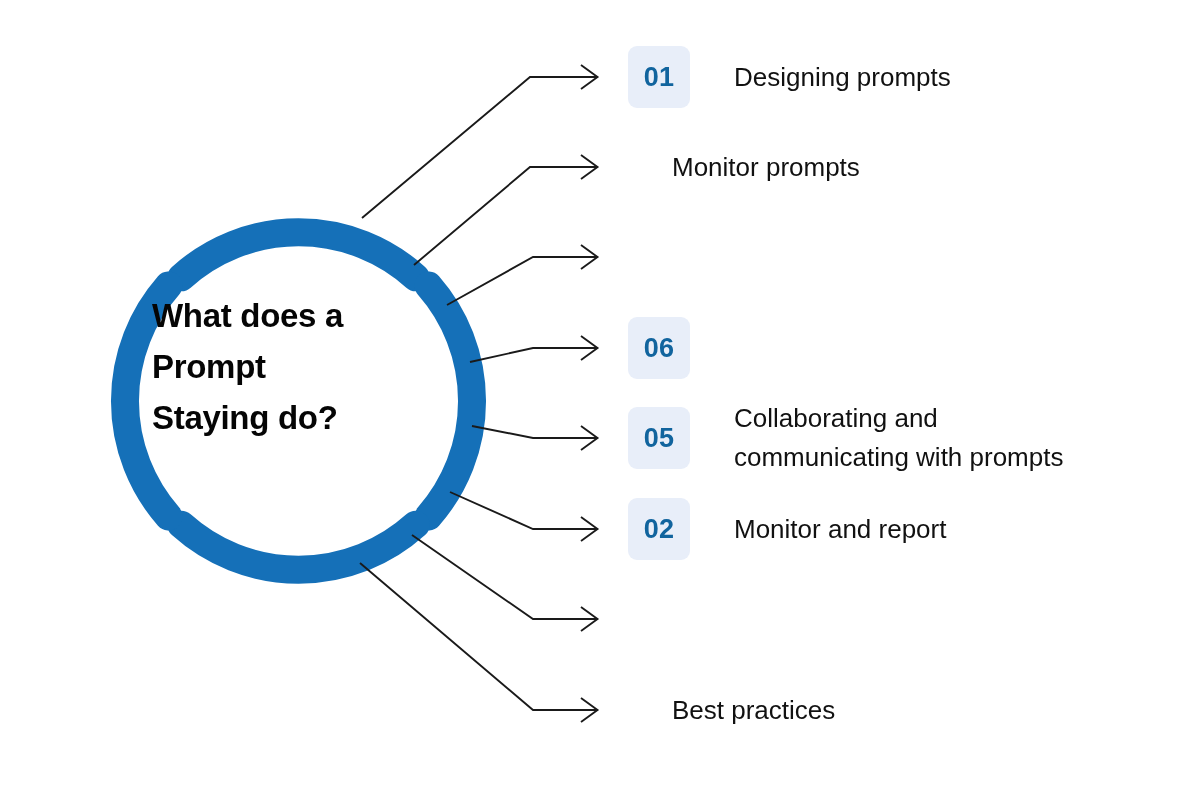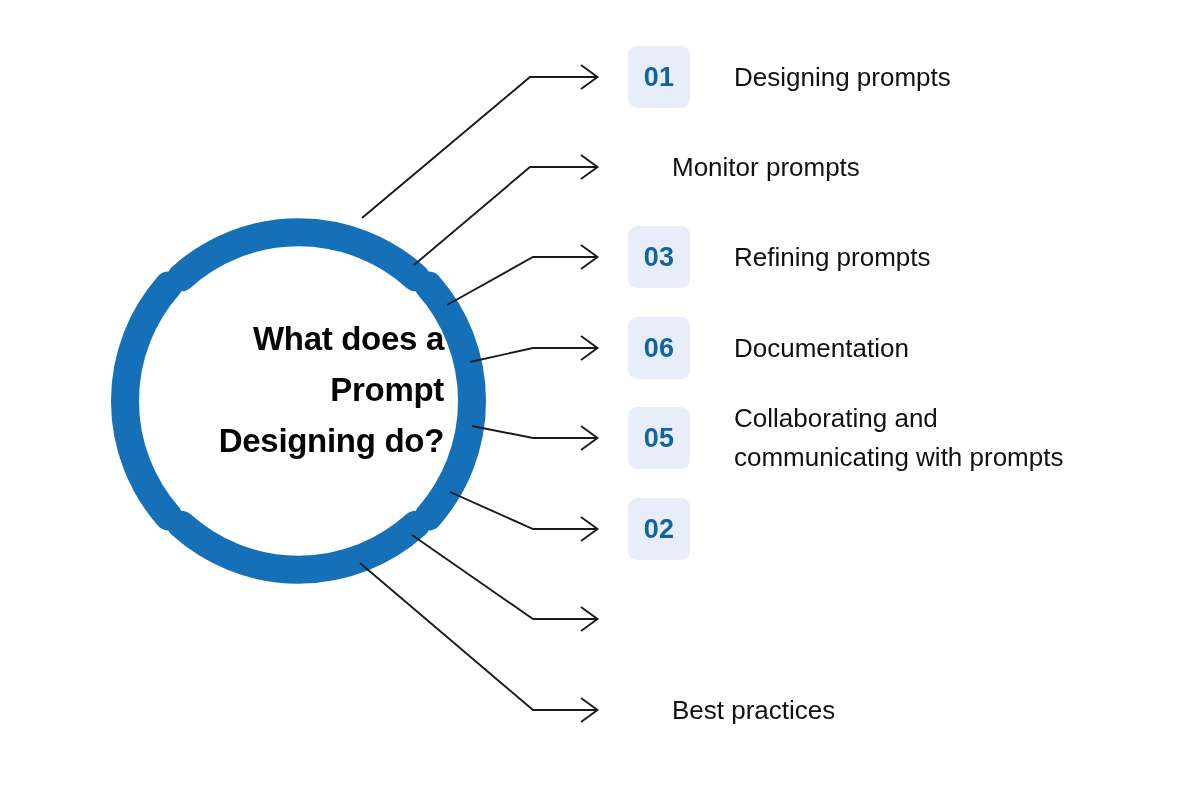--- a/index.html
+++ b/index.html
@@ -28,23 +28,23 @@
     top: 0;
     width: 1200px;
     height: 786px;
     pointer-events: none;
   }
 
   
   #hub-label {
     position: absolute;
     left: 152px;
-    top: 313px;
+    top: 290px;
     width: 292px;
-    text-align: right;
+    text-align: left;
     font-size: 33px;
     font-weight: bold;
     line-height: 51px;
     color: #050505;
     letter-spacing: -0.3px;
   }
   #hub-label .hub-line { display: block; white-space: nowrap; }
 
   
   #steps {
@@ -137,52 +137,48 @@
       <g>
         <path d="M 360 563 L 533 710 L 598 710"></path>
         <path d="M 581 698 L 597.5 710 L 581 722"></path>
       </g>
     </g>
   </svg>
 
   <div id="hub-label">
     <span class="hub-line">What does a</span>
     <span class="hub-line">Prompt</span>
-    <span class="hub-line">Designing do?</span>
+    <span class="hub-line">Staying do?</span>
   </div>
 
   <div id="steps">
 
     <div class="step-row" style="top:44px">
       <div class="step-badge">01</div>
       <div class="step-label">Designing prompts</div>
     </div>
 
     <div class="step-row" style="top:134px">
       <div class="step-label">Monitor prompts</div>
     </div>
 
-    <div class="step-row" style="top:224px">
-      <div class="step-badge">03</div>
-      <div class="step-label">Refining prompts</div>
-    </div>
 
     <div class="step-row" style="top:315px">
       <div class="step-badge">06</div>
-      <div class="step-label">Documentation</div>
     </div>
 
     <div class="step-row two-line" style="top:397px">
       <div class="step-badge">05</div>
       <div class="step-label">Collaborating and
 communicating with prompts</div>
     </div>
 
     <div class="step-row" style="top:496px">
       <div class="step-badge">02</div>
+      <div class="step-label">Monitor and report</div>
     </div>
 
 
     <div class="step-row" style="top:677px">
       <div class="step-label">Best practices</div>
     </div>
 
   </div>
 </div>
 

